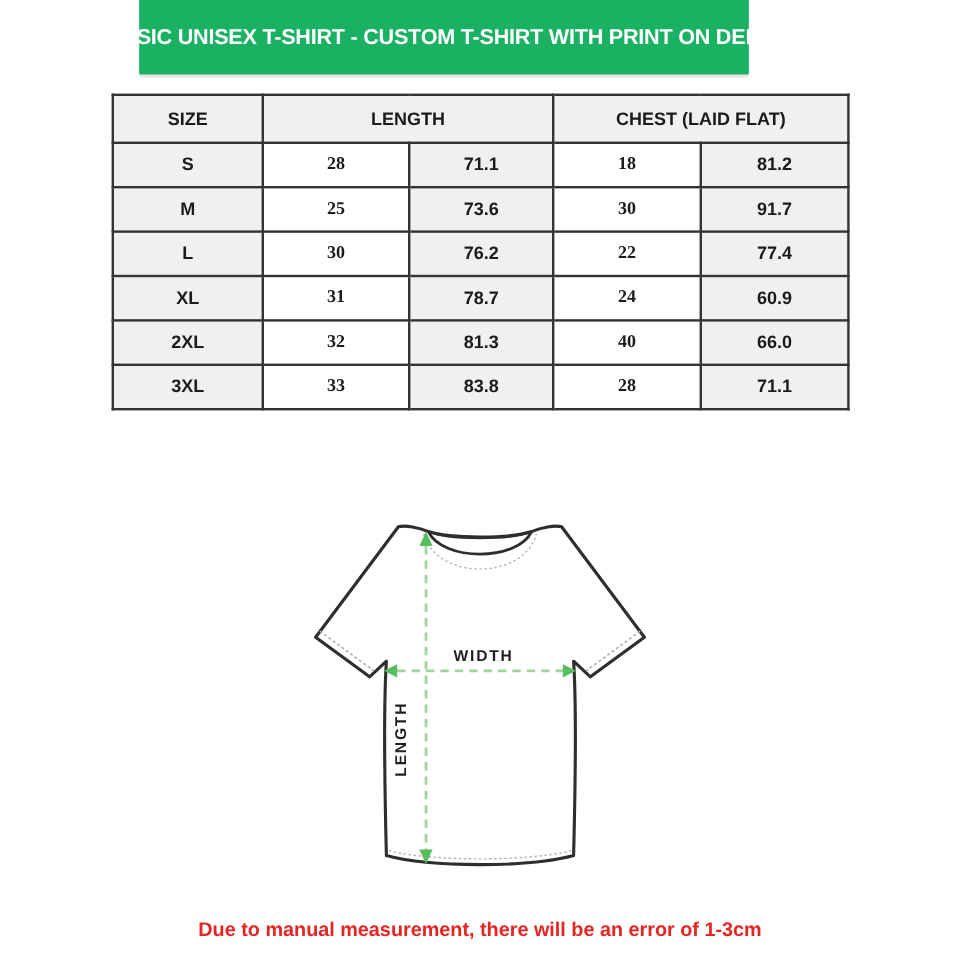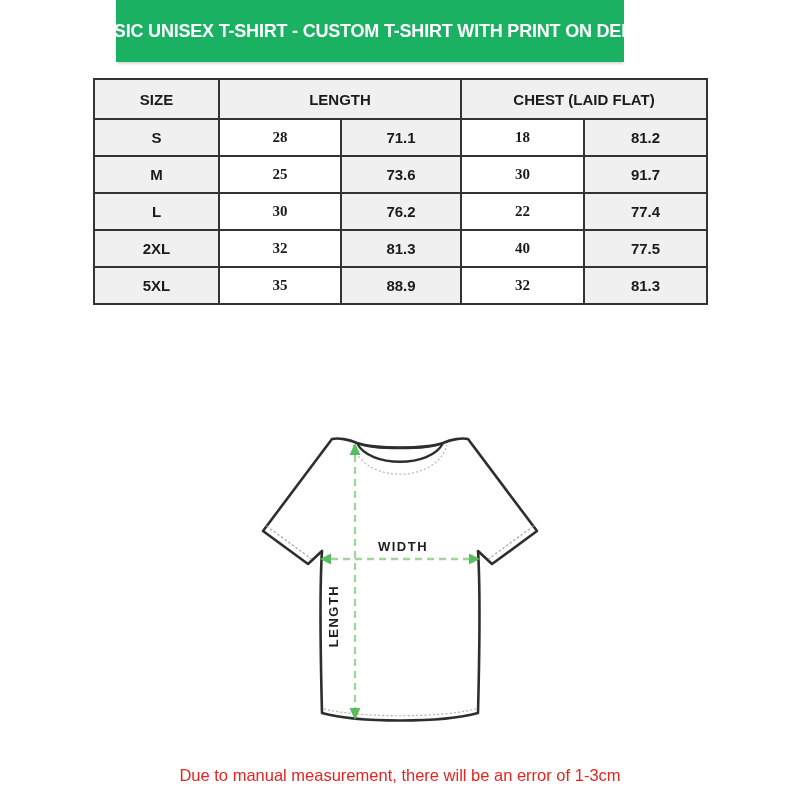--- a/index.html
+++ b/index.html
@@ -30,21 +30,21 @@
   table.size-chart thead th{height:38px;font-size:15px;font-weight:bold;}
   table.size-chart tbody th{height:35px;font-size:15px;font-weight:bold;}
   table.size-chart tbody td{height:35px;font-size:15px;font-weight:600;}
   .shade{background:#f0f0f0;}
   .plain{background:#ffffff;font-family:Liberation Serif, serif;}
   
   .shirt-wrap{position:absolute;left:230px;top:414px;width:340px;height:320px;}
   
   .note{
     position:absolute;left:0;right:0;top:766px;text-align:center;
-    font-size:16.5px;font-weight:normal;color:#e42522;
+    font-size:16.5px;font-weight:bold;color:#e42522;
   }
 </style>
 </head>
 <body>
 
 <div class="page">
 
   <div class="banner">
     <span class="banner-title">CLASSIC UNISEX T-SHIRT - CUSTOM T-SHIRT WITH PRINT ON DEMAND</span>
   </div>
@@ -80,32 +80,39 @@
         <td class="shade">91.7</td>
       </tr>
       <tr>
         <th class="shade">L</th>
         <td class="plain">30</td>
         <td class="shade">76.2</td>
         <td class="plain">22</td>
         <td class="shade">77.4</td>
       </tr>
       <tr>
+        <th class="shade">XL</th>
+        <td class="plain">31</td>
+        <td class="shade">78.7</td>
+        <td class="plain">24</td>
+        <td class="shade">60.9</td>
+      </tr>
+      <tr>
         <th class="shade">2XL</th>
         <td class="plain">32</td>
         <td class="shade">81.3</td>
         <td class="plain">40</td>
-        <td class="shade">77.5</td>
+        <td class="shade">66.0</td>
       </tr>
       <tr>
-        <th class="shade">5XL</th>
-        <td class="plain">35</td>
-        <td class="shade">88.9</td>
-        <td class="plain">32</td>
-        <td class="shade">81.3</td>
+        <th class="shade">3XL</th>
+        <td class="plain">33</td>
+        <td class="shade">83.8</td>
+        <td class="plain">28</td>
+        <td class="shade">71.1</td>
       </tr>
     </tbody>
   </table>
 
   <div class="shirt-wrap">
     <svg width="340" height="320" viewBox="0 0 340 320" style="font-family:'Liberation Sans',sans-serif;">
 
       <path d="M 127 29
            C 119 25.5 108 23.5 102 25
            L 33 117

